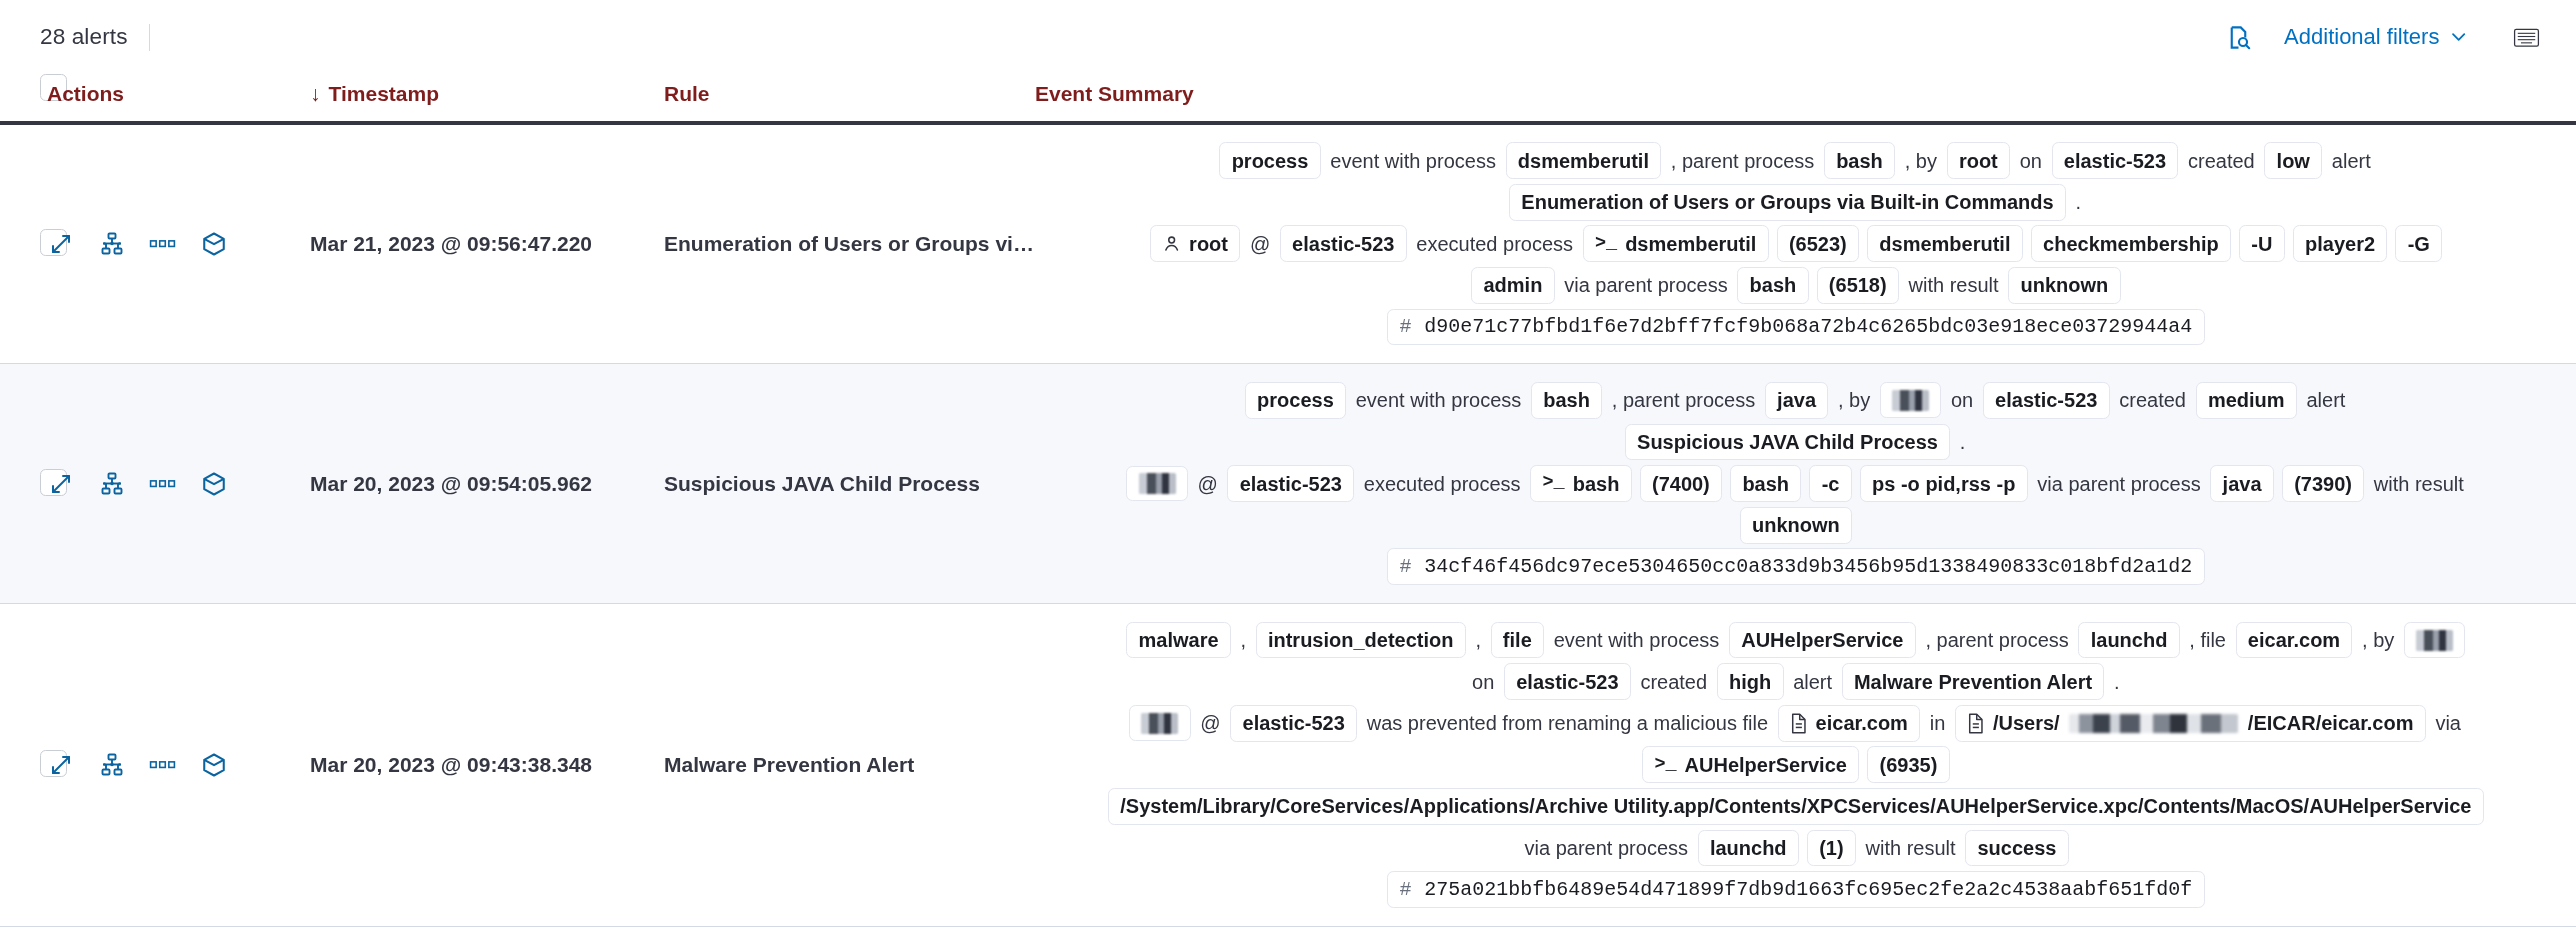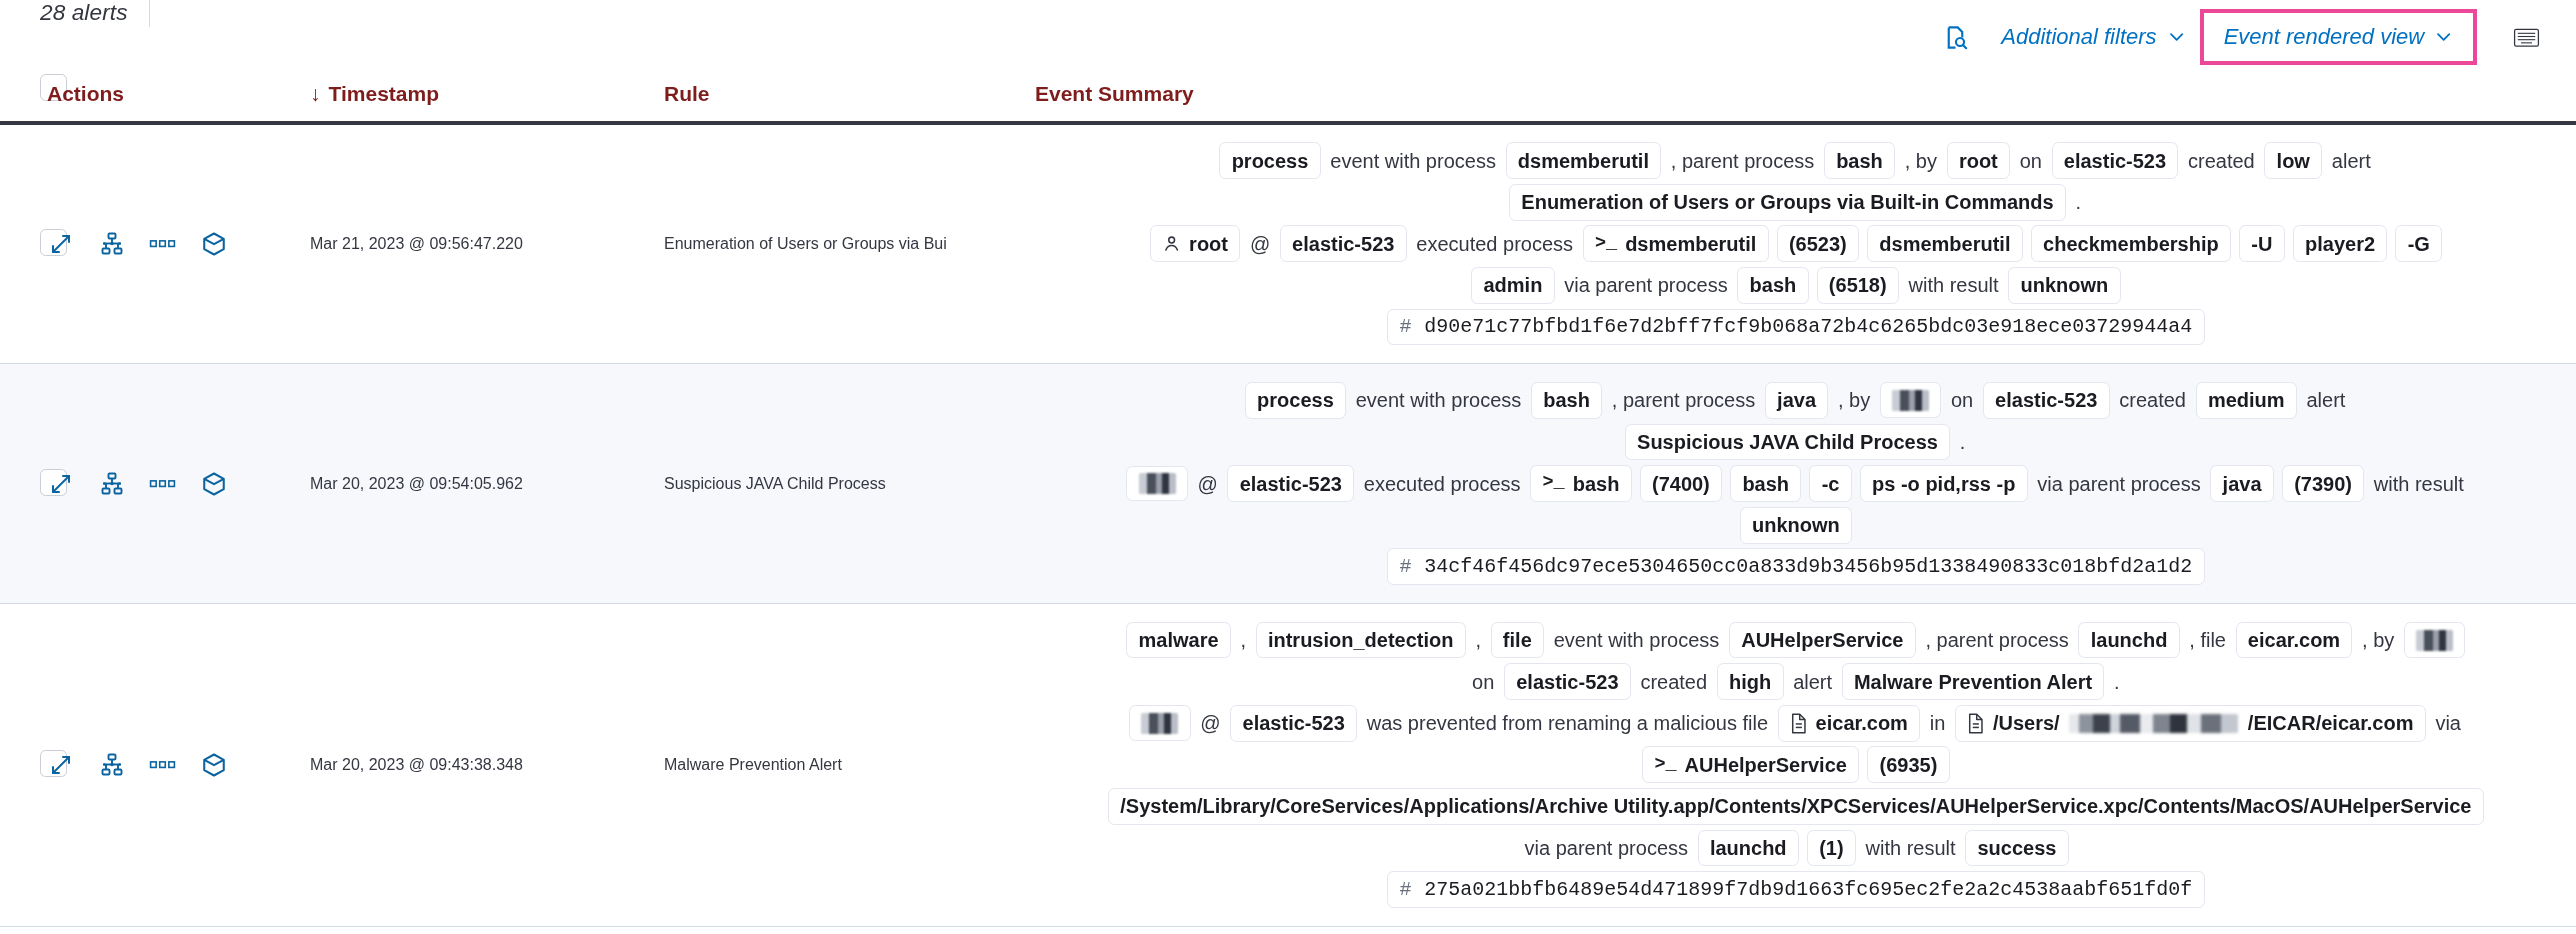--- a/index.html
+++ b/index.html
@@ -11,22 +11,22 @@
   }
   body { width: 2576px; height: 934px; overflow: hidden; }
 
   .page { position: relative; width: 2576px; height: 934px; background:#fff; }
 
   
   .toolbar {
     position: relative;
     height: 74px;
     display: flex;
+    align-items: center;
     padding: 0 32px 0 40px;
-    font-style: italic;
   }
   .alerts-count {
     font-size: 22.6px;
     color: #343741;
     letter-spacing: 0.1px;
   }
   .vdiv {
     width: 0.8px; height: 27px; background: #d3dae6;
     margin: 0 21px;
   }
@@ -91,25 +91,26 @@
     border-radius: 5.6px;
     background: #fff;
     display: inline-block;
   }
   td.td-check { padding-left: 40px; }
 
   .actions-cell { display: flex; align-items: center; gap: 24px; }
   .act-icon { width: 27px; height: 27px; display:flex; align-items:center; justify-content:center; }
 
   .ts-text, .rule-text {
-    font-size: 16px;
+    font-size: 21px;
     color: #343741;
     white-space: nowrap;
     overflow: hidden;
     text-overflow: ellipsis;
+    font-weight: bold;
   }
 
   
   .summary { padding-right: 19.3px; }
   .srow {
     display: flex;
     flex-wrap: wrap;
     align-items: center;
     justify-content: center;
     gap: 6.4px 8px;
@@ -177,30 +178,20 @@
 
       <div class="tb-link">
         <span>Additional filters</span>
         <span class="caret">
           <svg width="19.3" height="19.3" viewBox="0 0 24 24" fill="none" stroke="#0071c2" stroke-width="2.2" stroke-linecap="round" stroke-linejoin="round">
               <polyline points="5 9 12 16 19 9"></polyline>
             </svg>
         </span>
       </div>
 
-      <div class="highlight-box">
-        <div class="tb-link">
-          <span>Event rendered view</span>
-          <span class="caret">
-            <svg width="19.3" height="19.3" viewBox="0 0 24 24" fill="none" stroke="#0071c2" stroke-width="2.2" stroke-linecap="round" stroke-linejoin="round">
-                <polyline points="5 9 12 16 19 9"></polyline>
-              </svg>
-          </span>
-        </div>
-      </div>
 
 
       <div class="kbd-icon">
         <svg width="27" height="22.6" viewBox="0 0 34 28" fill="none" stroke="#343741" stroke-width="1.6">
           <rect x="2" y="4" width="30" height="21" rx="2"></rect>
           <g stroke-width="1.4">
             <line x1="6" y1="9" x2="28" y2="9"></line>
             <line x1="6" y1="13" x2="28" y2="13"></line>
             <line x1="6" y1="17" x2="28" y2="17"></line>
             <line x1="10" y1="21" x2="24" y2="21"></line>

